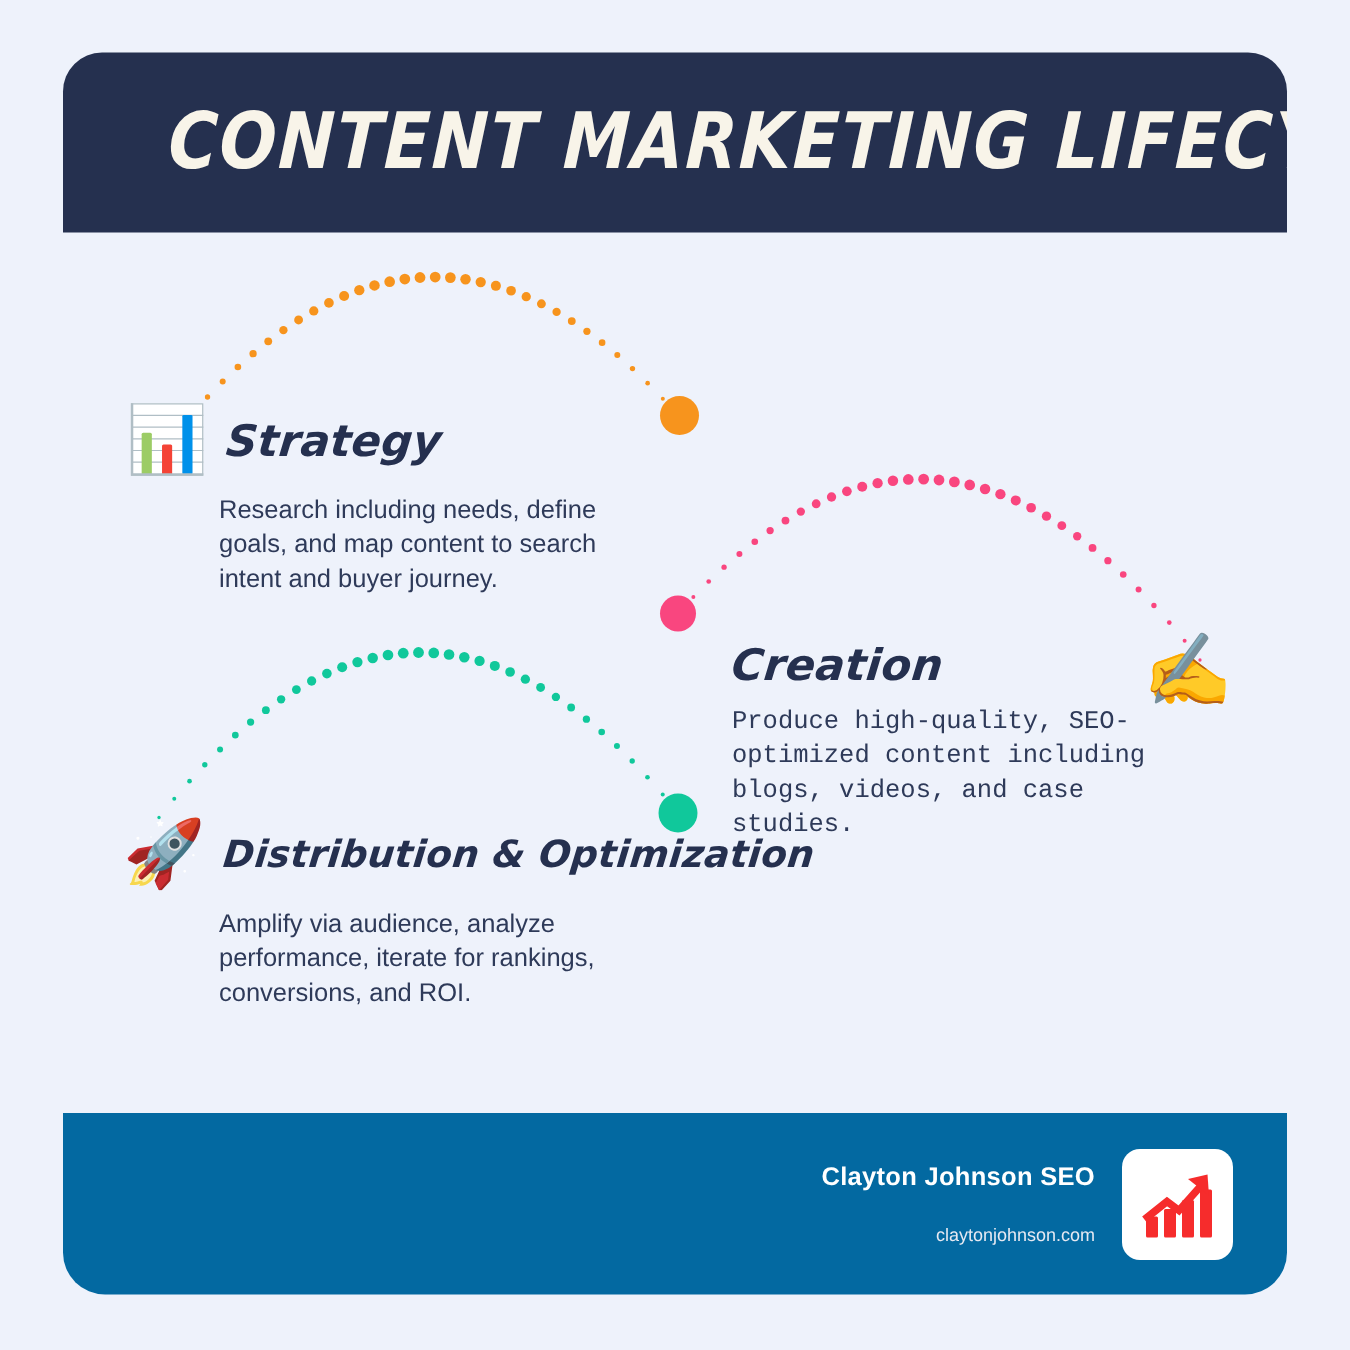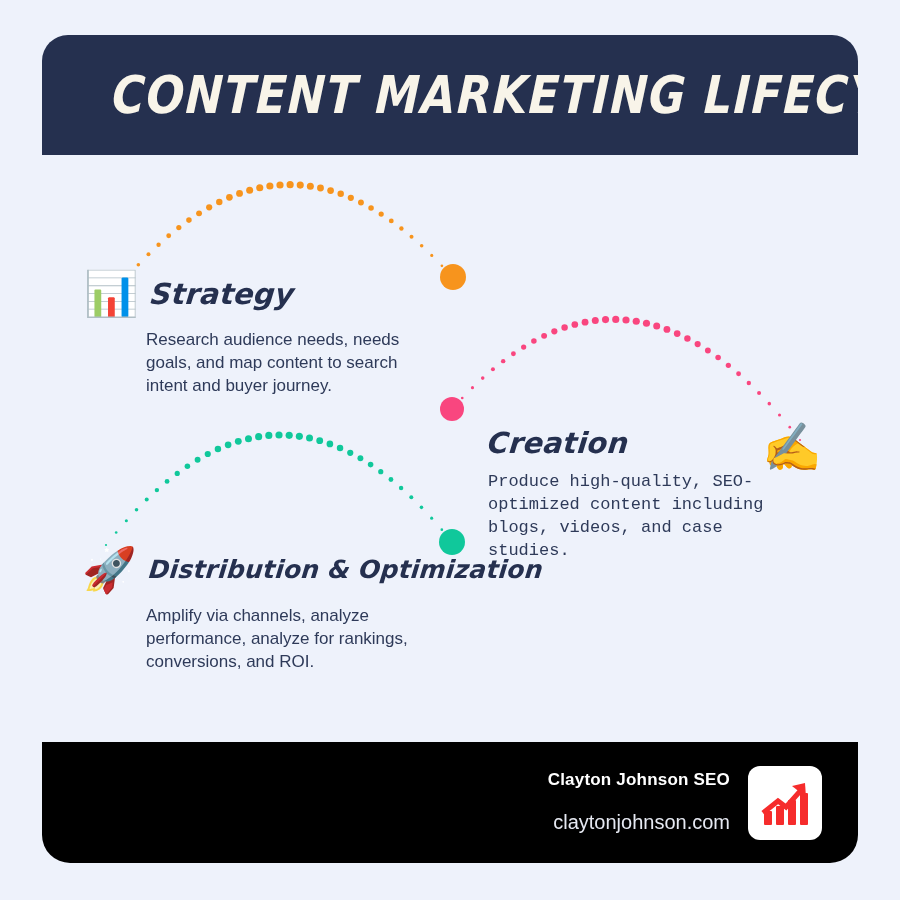--- a/index.html
+++ b/index.html
@@ -137,21 +137,21 @@
   #stage-distribution .stage-title { font-size: 25px; }
   #stage-distribution .stage-body { margin-left: 64px; width: 275px; }
 
   
   .footer-panel {
     position: absolute;
     left: 42px;
     top: 742px;
     width: 816px;
     height: 121px;
-    background: #000000;
+    background: #0369a1;
     border-radius: 0 0 28px 28px;
   }
   .footer-inner {
     position: absolute;
     right: 36px;
     top: 0;
     height: 100%;
     display: flex;
     align-items: center;
     gap: 18px;
@@ -163,21 +163,21 @@
   .footer-brand {
     color: #ffffff;
     font-family: "Liberation Sans", sans-serif;
     font-size: 17px;
     font-weight: bold;
     letter-spacing: 0.2px;
   }
   .footer-site {
     color: #e6e9f2;
     font-family: "Liberation Sans", sans-serif;
-    font-size: 20px;
+    font-size: 12px;
     margin-top: 18px;
   }
   .footer-logo {
     width: 74px;
     height: 74px;
     background: #ffffff;
     border-radius: 12px;
     display: flex;
     align-items: center;
     justify-content: center;
@@ -306,37 +306,37 @@
         <circle cx="452" cy="409" r="12" fill="#f9467f"></circle>
         <circle cx="452" cy="542" r="13" fill="#10c89b"></circle>
       </g>
   </svg>
 
   <div class="stage" id="stage-strategy">
     <div class="stage-head">
       <div class="stage-emoji">📊</div>
       <div class="stage-title"><span>Strategy</span></div>
     </div>
-    <div class="stage-body">Research audience needs, needs goals, and map content to search intent and buyer journey.</div>
+    <div class="stage-body">Research including needs, define goals, and map content to search intent and buyer journey.</div>
   </div>
 
   <div class="stage" id="stage-creation">
     <div class="stage-head">
       <div class="stage-title"><span>Creation</span></div>
     </div>
     <div class="stage-body">Produce high-quality, SEO-optimized content including blogs, videos, and case studies.</div>
   </div>
   <div id="creation-hand">✍️</div>
 
   <div class="stage" id="stage-distribution">
     <div class="stage-head">
       <div class="stage-emoji">🚀</div>
       <div class="stage-title"><span>Distribution &amp; Optimization</span></div>
     </div>
-    <div class="stage-body">Amplify via channels, analyze performance, analyze for rankings, conversions, and ROI.</div>
+    <div class="stage-body">Amplify via audience, analyze performance, iterate for rankings, conversions, and ROI.</div>
   </div>
 
   <div class="footer-panel">
     <div class="footer-inner">
       <div class="footer-text">
         <div class="footer-brand">Clayton Johnson SEO</div>
         <div class="footer-site">claytonjohnson.com</div>
       </div>
       <div class="footer-logo">
         <svg width="52" height="52" viewBox="0 0 52 52" xmlns="http://www.w3.org/2000/svg">

